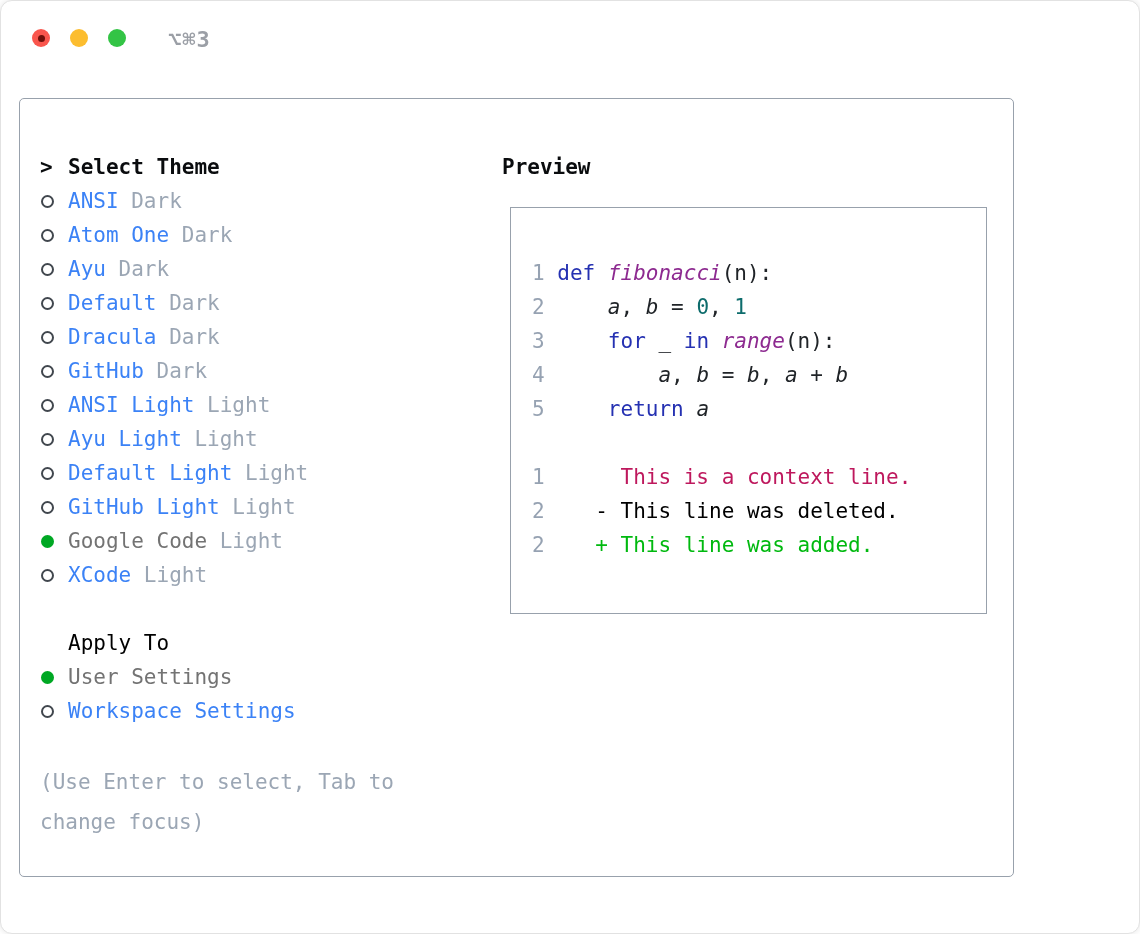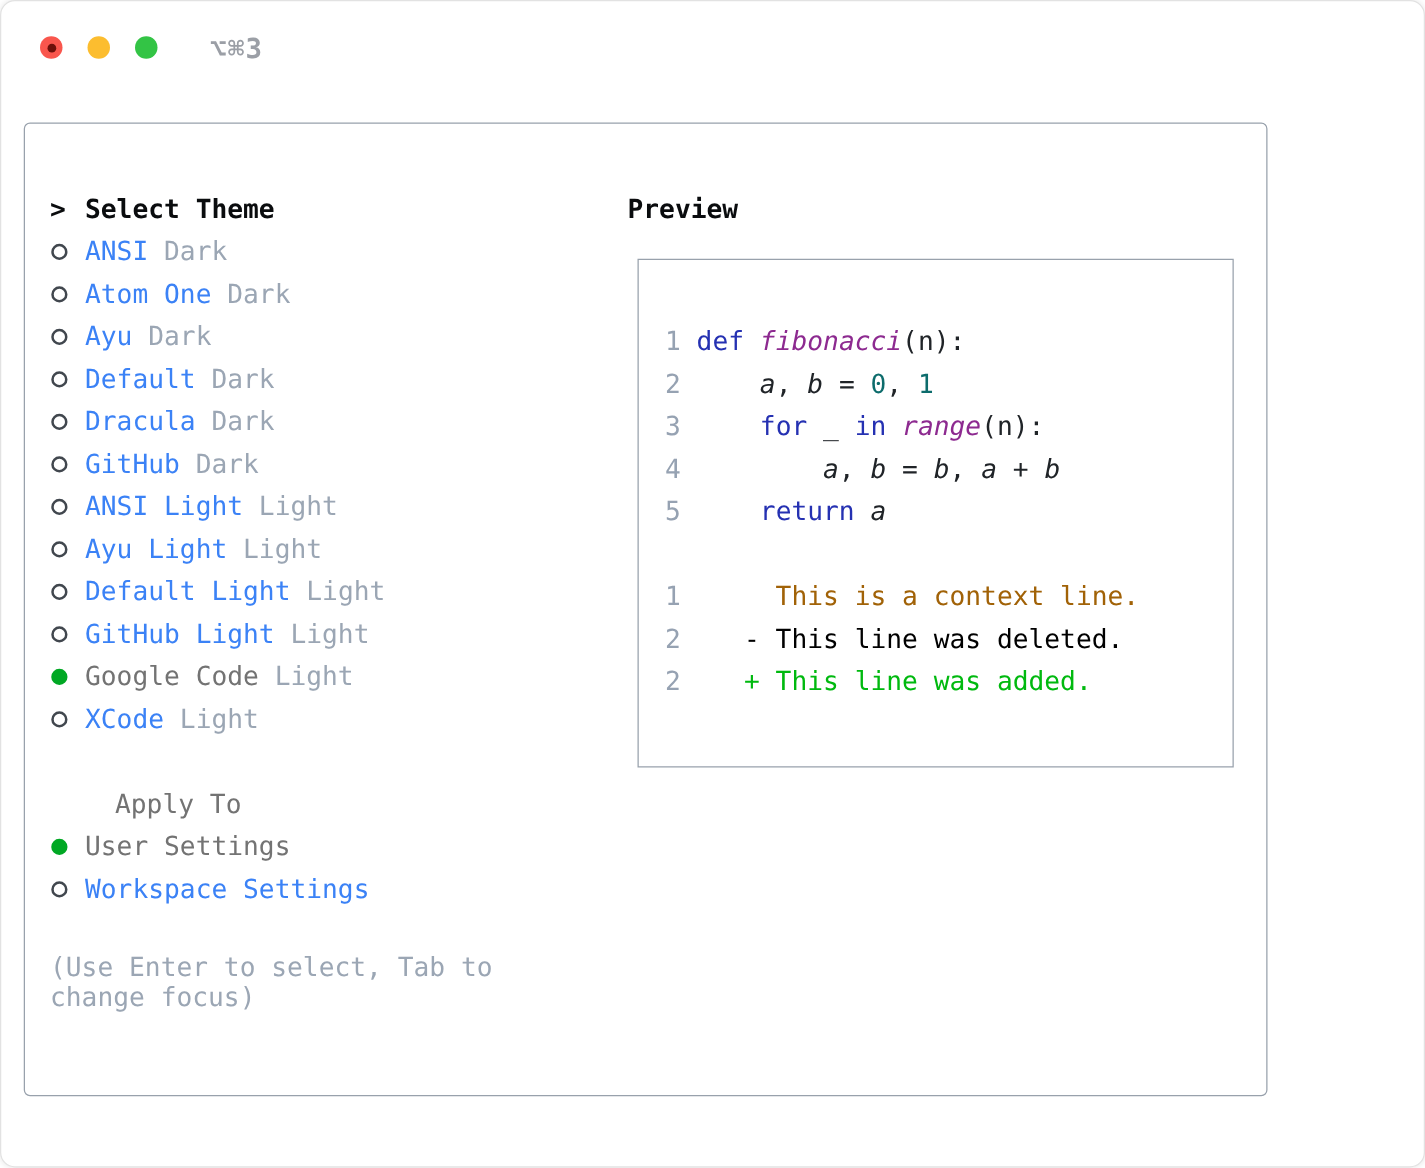--- a/index.html
+++ b/index.html
@@ -38,43 +38,43 @@
   .radio {
     display: inline-block; width: 13px; height: 13px; border-radius: 50%;
     border: 2px solid #41474e; background: transparent; margin-left: 1px;
   }
   .radio.sel { border-color: #00a824; background: #00a824; }
   .hdr-label { font-weight: bold; color: #0a0c0e; }
   .t-name { color: #3b82f6; }
   .t-name.sel { color: #737373; }
   .t-suffix { color: #9ba6b4; }
   .gap { height: 34px; }
-  .apply-hdr { color: #737373; margin-left: 24px; }
+  .apply-hdr { color: #000000; }
   .help {
     margin-top: 34px; width: 420px;
-    font-size: 21px; line-height: 24px; color: #9ba6b4; white-space: normal;
+    font-size: 21px; line-height: 40px; color: #9ba6b4; white-space: normal;
   }
   
   .preview-hdr {
     position: absolute; left: 482px; top: 51px; height: 34px;
     font-size: 21px; font-weight: bold; color: #0a0c0e; line-height: 34px;
   }
   .preview-box {
     position: absolute; left: 490px; top: 108px; width: 477px; height: 407px;
     border: 1.5px solid #98a1ac; background: #ffffff;
     padding: 48px 0 0 21px; overflow: hidden;
   }
   .code-line { font-size: 21px; line-height: 34px; white-space: pre; }
   .code-line .lnum { display: inline-block; width: 1ch; color: #96a2b2; }
   .tk-kw  { color: #2531b2; }
   .tk-fn  { color: #8d2a90; font-style: italic; }
   .tk-var { color: #202428; font-style: italic; }
   .tk-lit { color: #0d6c6c; }
   .tk-pl  { color: #202428; }
-  .tk-ctx { color: #a16207; }
+  .tk-ctx { color: #be185d; }
   .tk-del { color: #000000; }
   .tk-add { color: #00b90f; }
 </style>
 </head>
 <body>
 
 <div class="window">
 
   <div class="titlebar">
     <span class="dot dot-red"></span>

